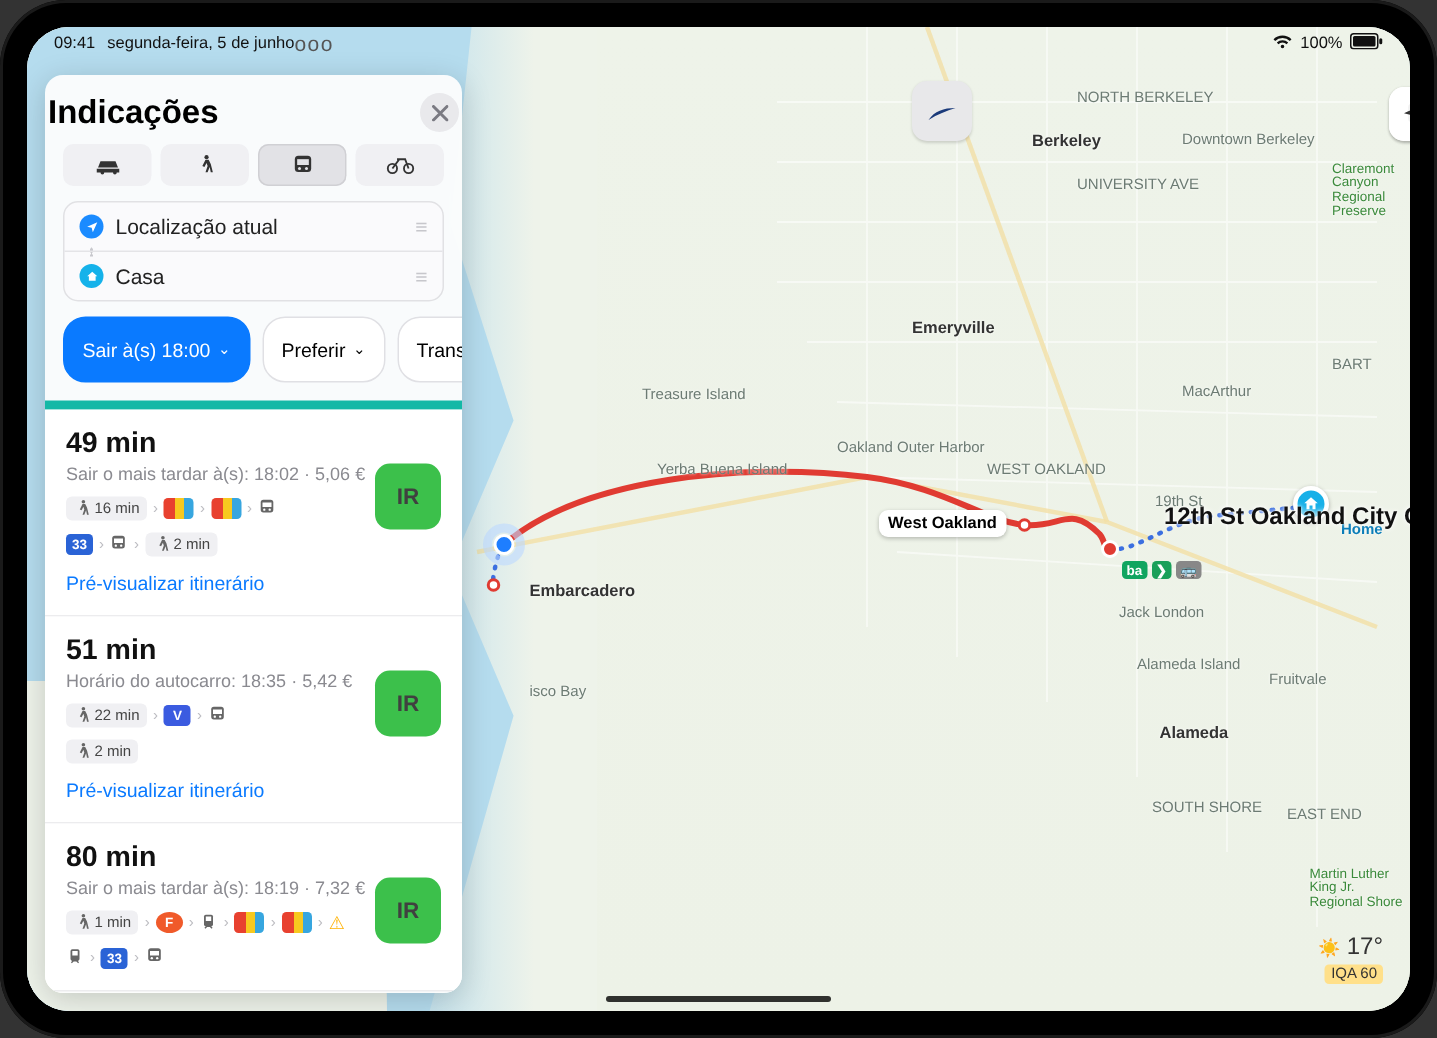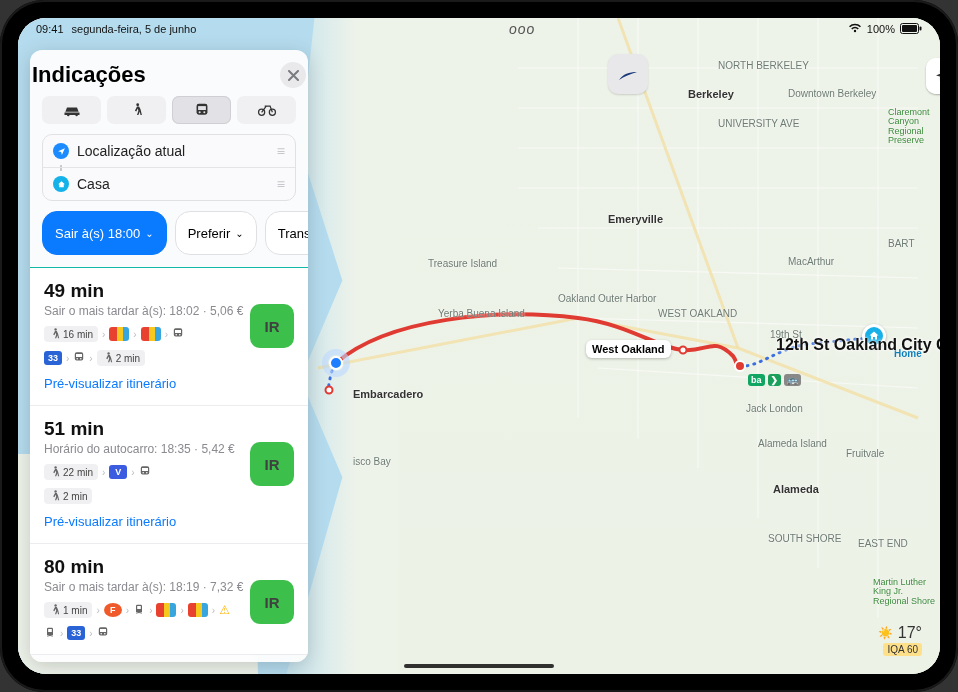--- a/index.html
+++ b/index.html
@@ -10,21 +10,21 @@
   position: relative; box-shadow: 0 0 0 2px #1a1a1a inset;
 }
 .screen {
   width: 100%; height: 100%; border-radius: 28px; overflow: hidden; position: relative;
   background: linear-gradient(180deg, #cfe8f5 0%, #bde0f0 28%, #aed9eb 40%, #eef3ec 55%, #eaf1e6 100%);
 }
 
 
 .statusbar { position: absolute; top: 0; left: 0; right: 0; height: 22px; display: flex; align-items: center; font-size: 11px; color: #111; z-index: 50; padding: 0 18px; }
 .sb-left { display: flex; gap: 8px; }
-.sb-center { flex: 1; text-align: center; font-size: 14px; letter-spacing: 1px; color: #555; font-style: italic; }
+.sb-center { flex: 1; text-align: left; font-size: 14px; letter-spacing: 1px; color: #555; }
 .sb-right { display: flex; gap: 5px; align-items: center; }
 
 .home-indicator { position: absolute; bottom: 6px; left: 50%; transform: translateX(-50%); width: 150px; height: 4px; background: #000; border-radius: 3px; opacity: .8; z-index: 60; }
 
 
 .map {
   position: absolute; inset: 0;
   background: radial-gradient(ellipse at 60% 60%, #bce1f1 0%, #a9d7ec 35%, #e9f0e5 42%, #eef4ea 55%, #f1f5ed 100%);
 }
 .landmass {
@@ -98,21 +98,21 @@
 .loc-icon.home{ background:#15b2ea;}
 .loc-label{ font-size:14px; color:#222; flex:1;}
 .loc-handle{ color:#c7c7cc; font-size:14px;}
 .loc-dots{ position:absolute; left:17px; top:30px; bottom:-4px; width:2px; background-image:radial-gradient(#c9c9ce 1px, transparent 1px); background-size:2px 4px;}
 
 .option-row{ display:flex; gap:8px; padding:10px 12px 12px; overflow:hidden;}
 .pill{ height:44px; border-radius:15px; display:inline-flex; align-items:center; padding:0 12px; font-size:13px; font-weight:500; white-space:nowrap; cursor:pointer; border:1px solid #e0e0e4; background:#fff;}
 .pill.primary{ background:#0a7aff; color:#fff; border-color:#0a7aff;}
 .pill .chev{ margin-left:5px; font-size:10px;}
 
-.routes{ flex:1; overflow-y:auto; border-top:1px solid #14b8a6;}
+.routes{ flex:1; overflow-y:auto; border-top:6px solid #14b8a6;}
 .route-card{ padding:12px 14px 14px; border-bottom:1px solid #ececee; position:relative; background:#fff;}
 .route-duration{ font-size:19px; font-weight:700; color:#111;}
 .route-sub{ font-size:12px; color:#8a8a90; margin-top:2px;}
 .route-go{ position:absolute; right:14px; top:36px; width:44px; height:44px; border-radius:10px; background:#3cc04b; color:#404040; display:flex; align-items:center; justify-content:center; font-size:15px; font-weight:700; cursor:pointer;}
 .route-steps{ display:flex; flex-wrap:wrap; align-items:center; gap:4px; margin-top:8px; font-size:10px;}
 .route-steps .seg{ display:inline-flex; align-items:center; gap:2px; background:#f0f0f3; border-radius:4px; padding:2px 5px; color:#444;}
 .route-steps .arrow{ color:#bdbdc2; font-size:10px;}
 .badge-line{ display:inline-flex; align-items:center; justify-content:center; min-width:18px; height:14px; border-radius:3px; font-size:9px; font-weight:800; color:#fff; padding:0 3px;}
 .badge-bart{ background:linear-gradient(90deg,#e8412f 40%,#f7c91f 40% 70%, #37a6df 70%); width:20px;}
 .badge-33{ background:#2a63d6;}

